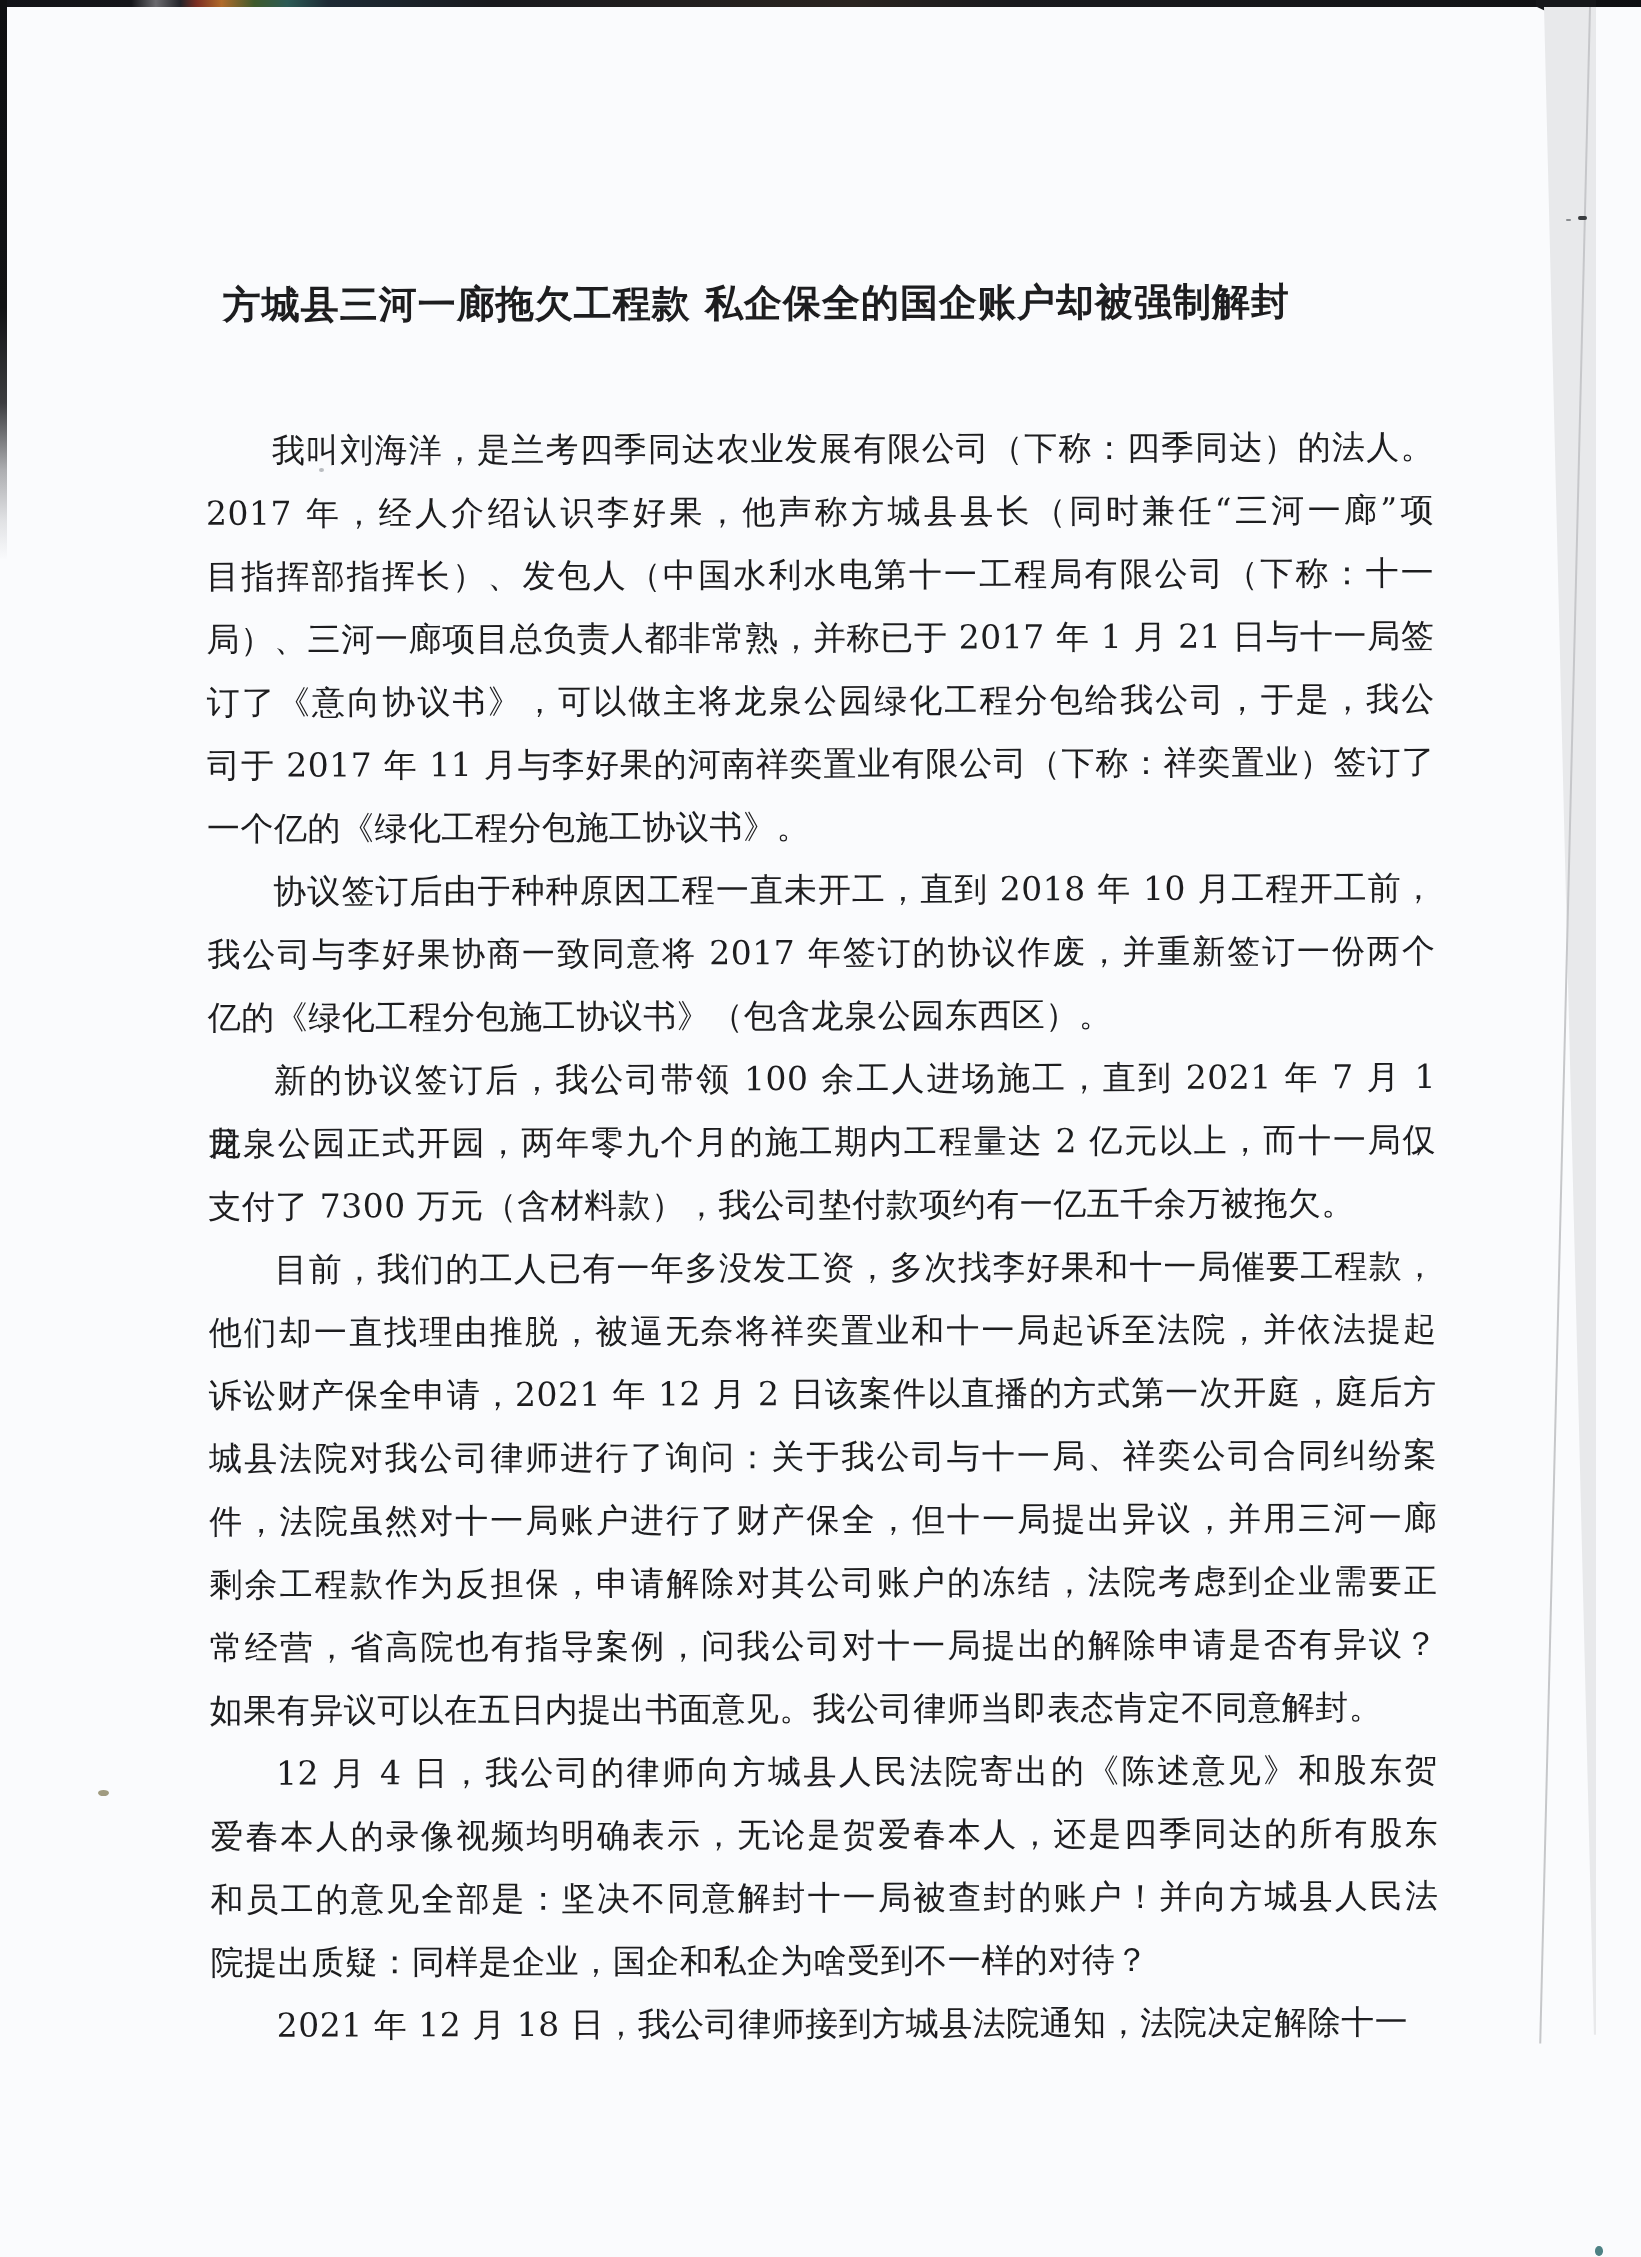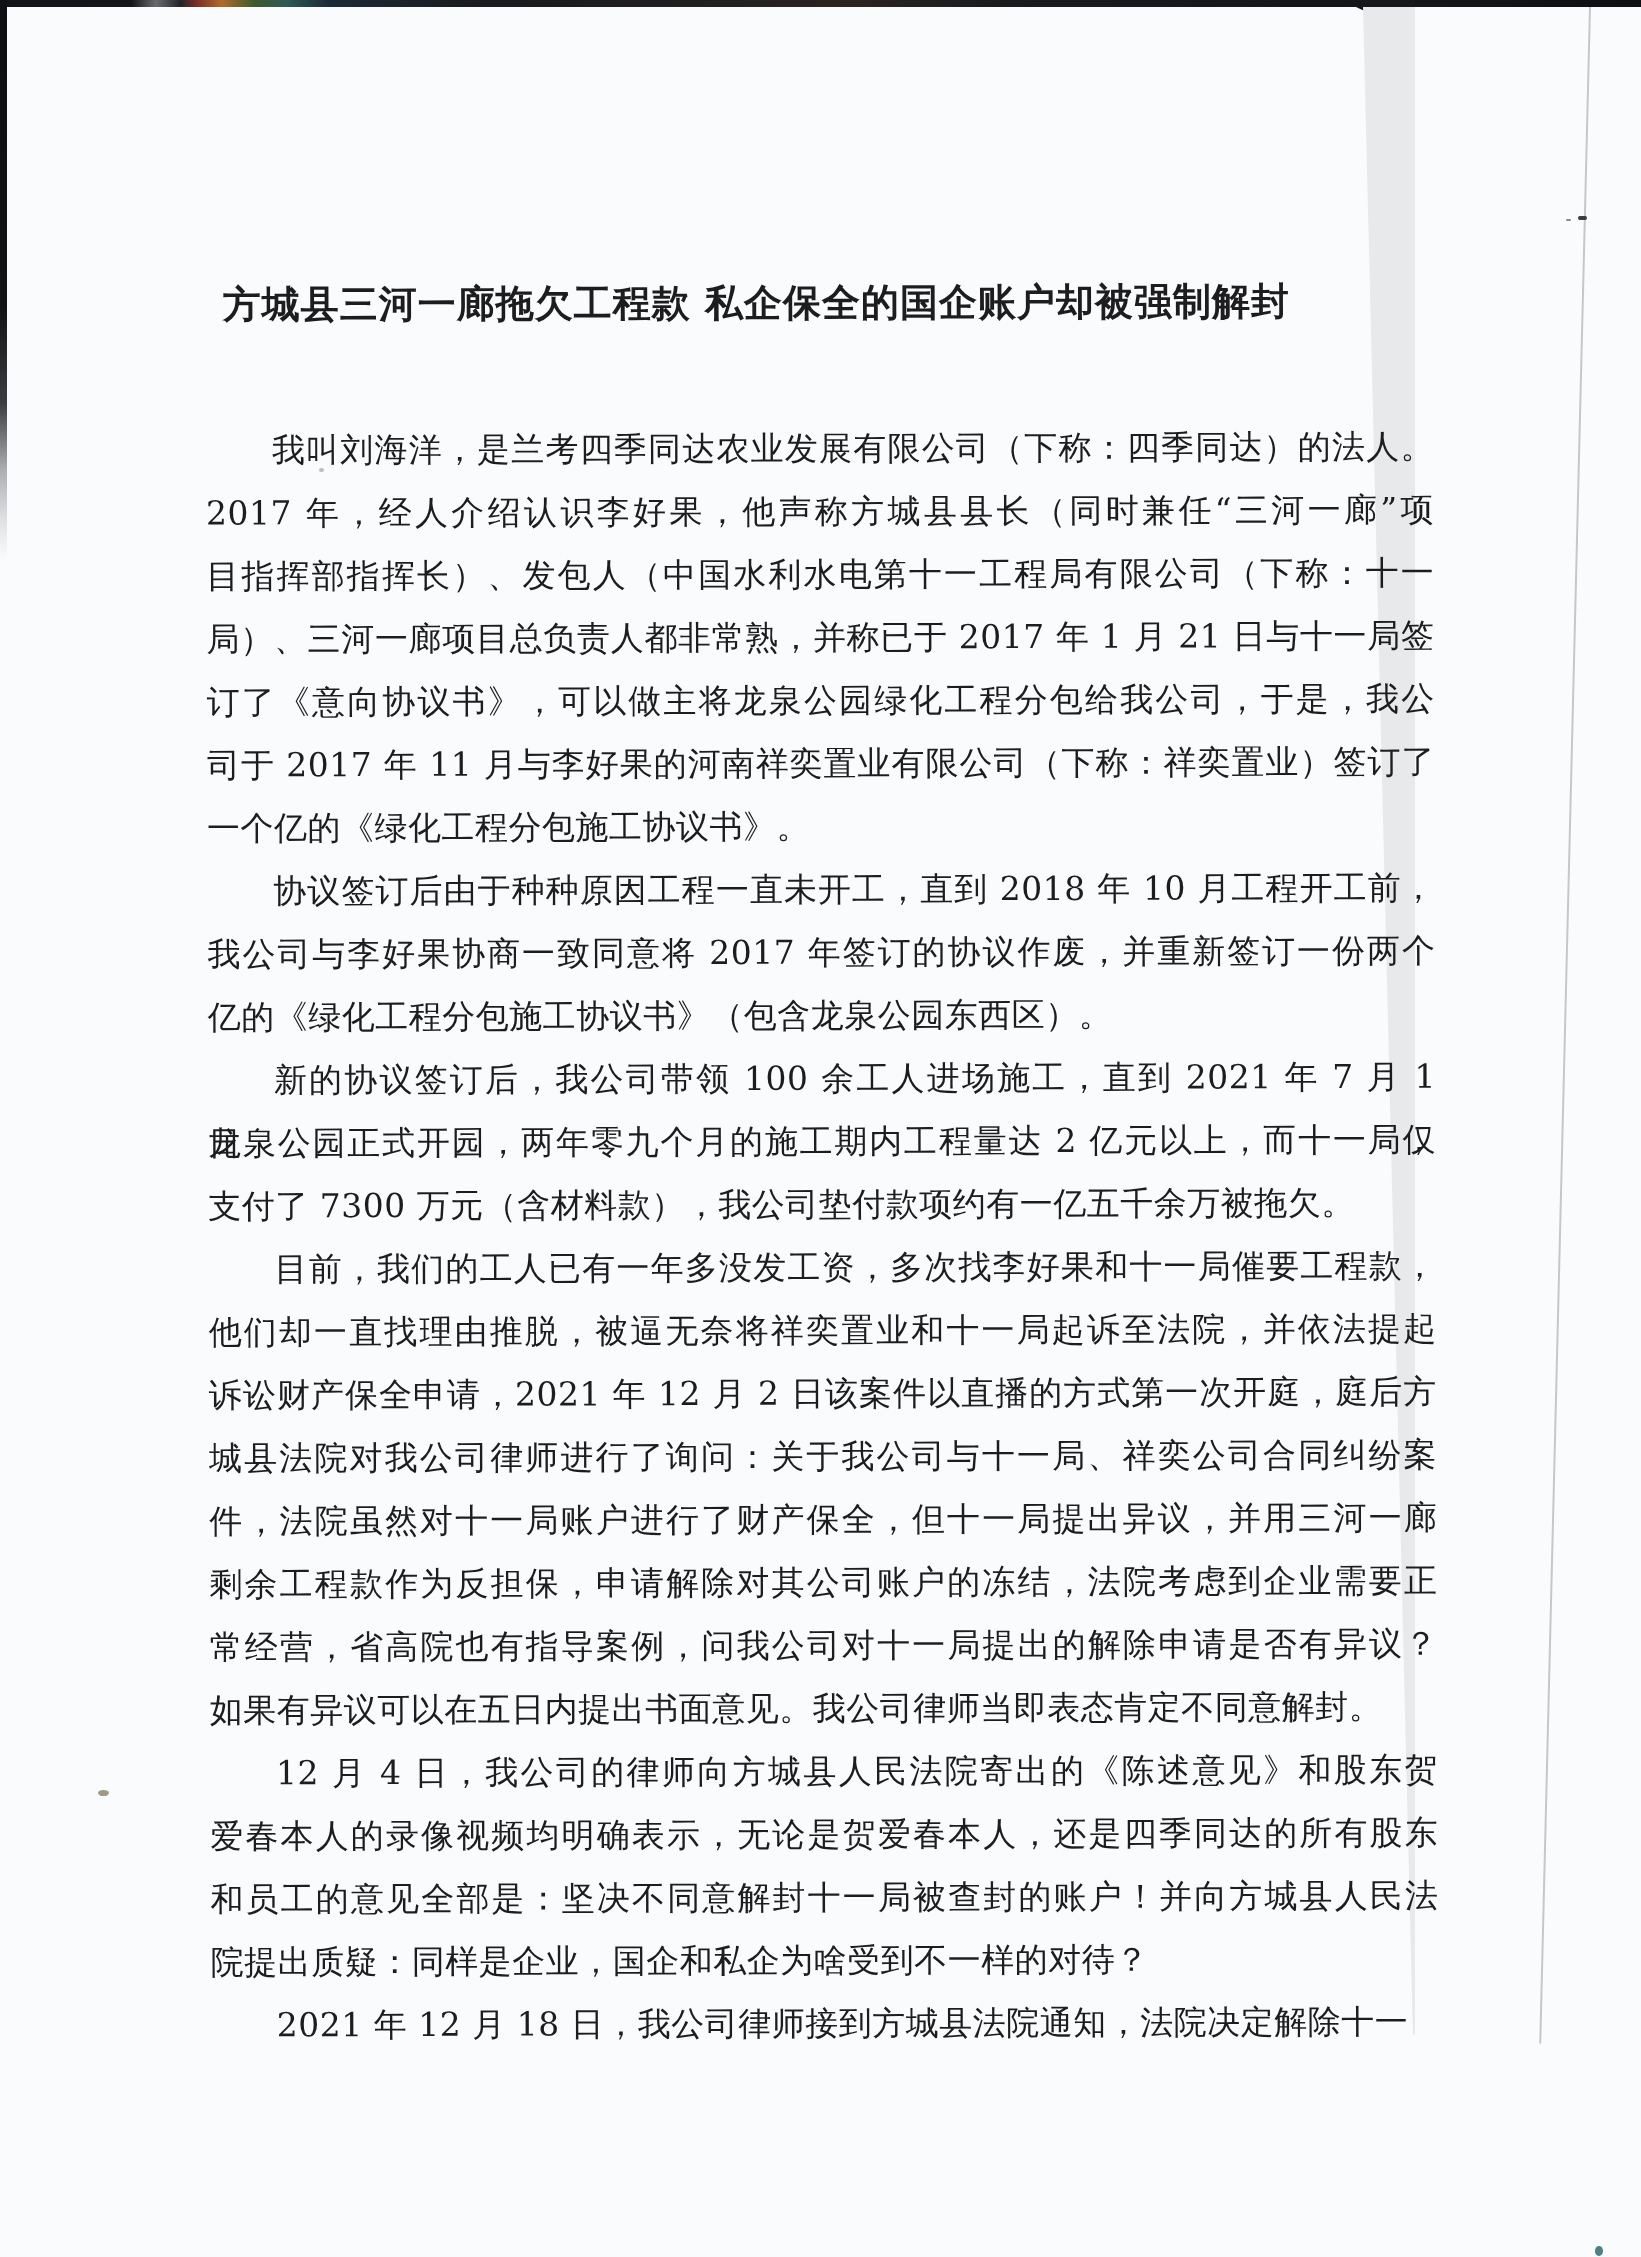--- a/index.html
+++ b/index.html
@@ -4,21 +4,21 @@
 <style>
   html, body {
     margin: 0; padding: 0;
     width: 1641px; height: 2257px;
     overflow: hidden;
     background: var(--paper, #fafbfd);
     font-family: "DejaVu Serif", "Liberation Serif", serif;
   }
   .scan-page {
     position: relative;
-    width: 1415px; height: 2257px;
+    width: 1596px; height: 2257px;
     background: var(--paper, #fafbfd);
   }
   
   .scan-content {
     position: absolute; inset: 0;
     transform: rotate(-0.18deg);
     color: var(--ink, #1d1d1f);
   }
   .doc-title {
     position: absolute;

